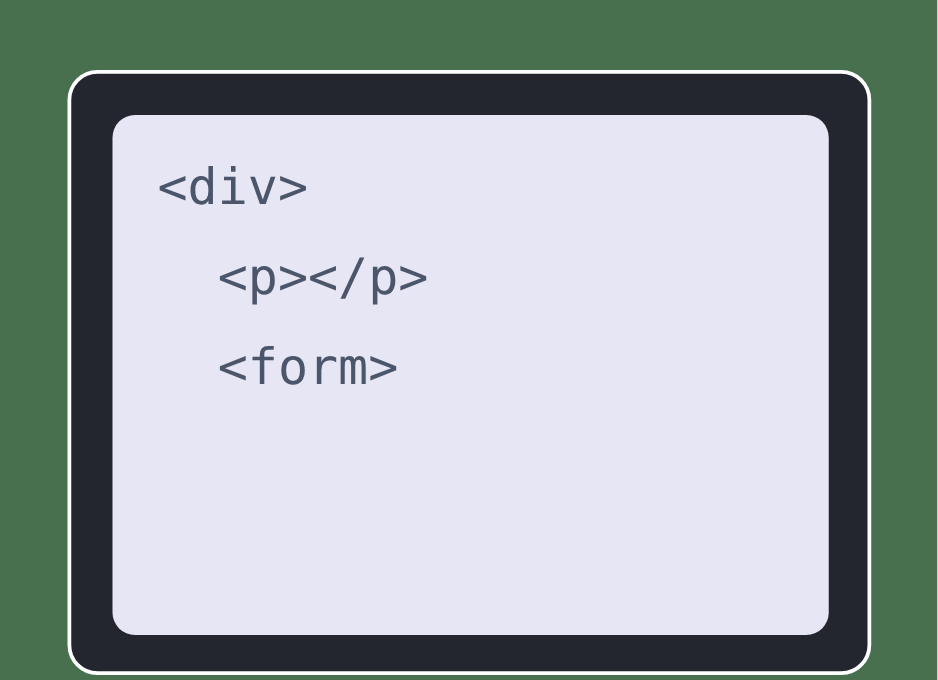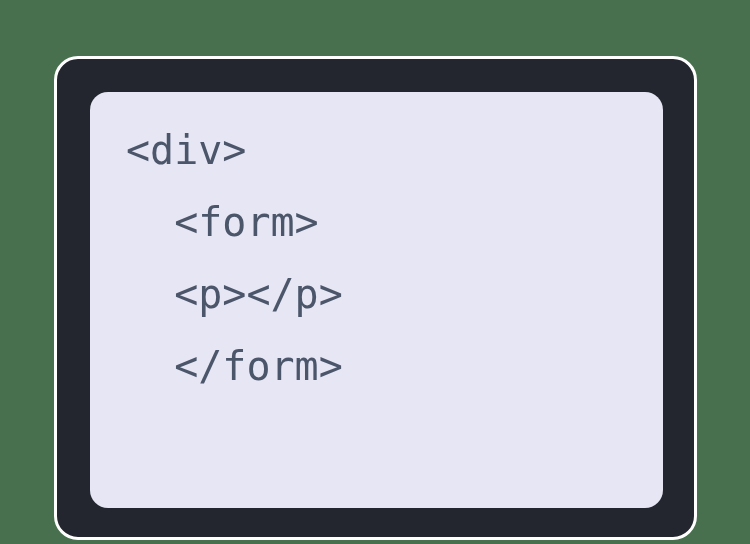--- a/index.html
+++ b/index.html
@@ -48,19 +48,18 @@
   }
 </style>
 </head>
 <body>
 
 <div class="canvas">
   <div class="device-frame">
     <div class="screen">
       <div class="code-block">
         <div class="code-line">&lt;div&gt;</div>
+        <div class="code-line">  &lt;p&gt;&lt;/p&gt;</div>
         <div class="code-line">  &lt;form&gt;</div>
-        <div class="code-line">  &lt;p&gt;&lt;/p&gt;</div>
-        <div class="code-line">  &lt;/form&gt;</div>
       </div>
     </div>
   </div>
 </div>
 
 </body></html>

